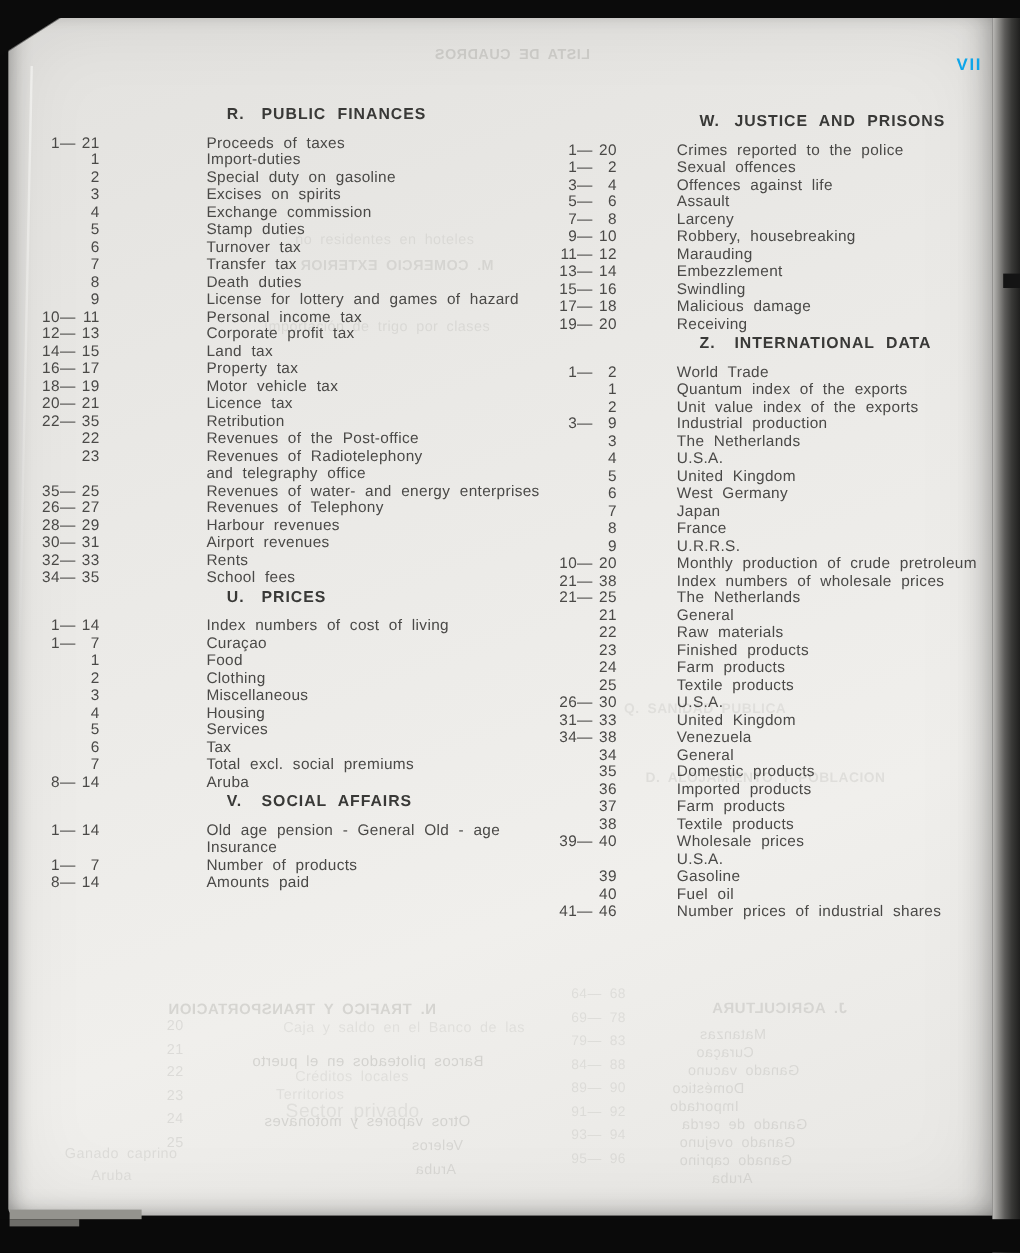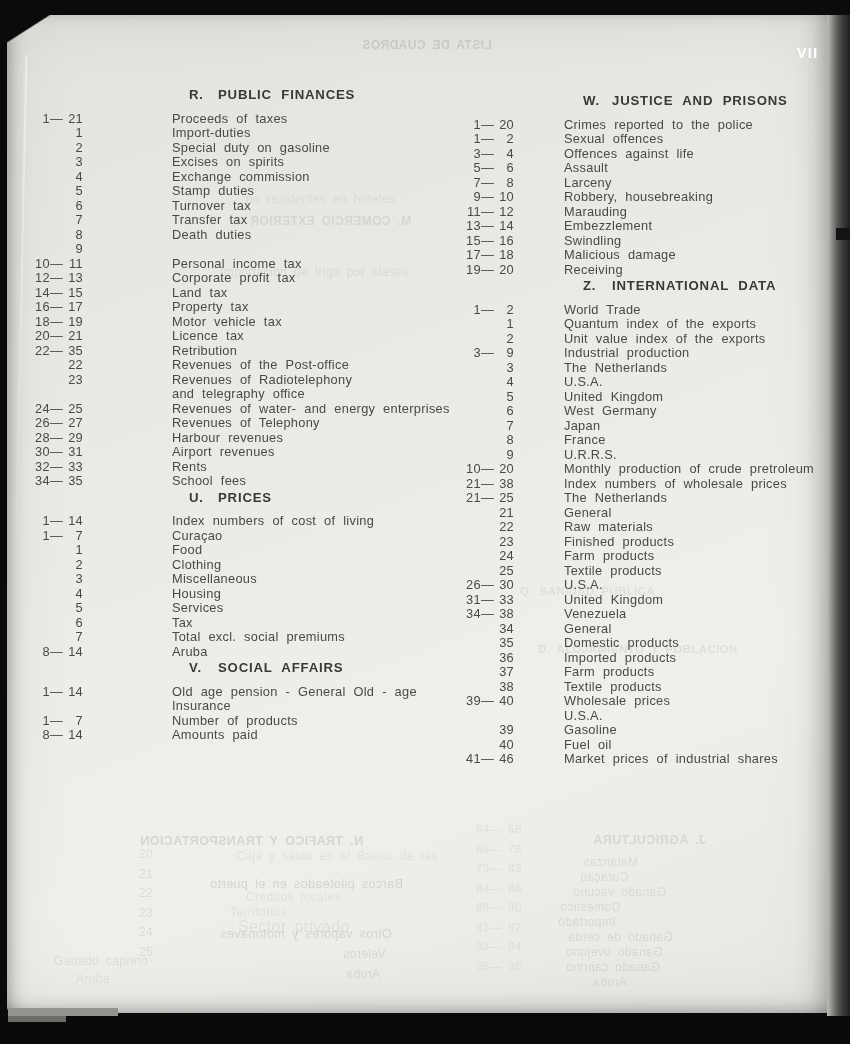--- a/index.html
+++ b/index.html
@@ -18,21 +18,21 @@
   .bottombar{position:absolute;left:0;bottom:0;width:850px;height:28px;background:#0a0a0a;}
   .corner{position:absolute;left:0;top:0;width:72px;height:46px;
           background:linear-gradient(to bottom right,#0b0b0b 50%,rgba(0,0,0,0) 52%);}
   .page-steps{position:absolute;left:8px;top:1008px;width:110px;height:8px;background:#94938e;}
   .page-steps2{position:absolute;left:8px;top:1016px;width:58px;height:6px;background:#6e6d69;}
   .notch{position:absolute;right:0;top:228px;width:14px;height:12px;background:#141414;}
   .crease{position:absolute;left:20px;top:55px;width:2px;height:520px;
           background:linear-gradient(to bottom,rgba(252,252,250,.55),rgba(252,252,250,0));
           transform:rotate(1.2deg);}
   .pagenum{position:absolute;left:797px;top:45px;font-weight:700;font-size:14px;
-           letter-spacing:1.5px;color:#ffffff;}
+           letter-spacing:1.5px;color:#0ea5e9;}
   .col{position:absolute;color:#4a4947;font-size:12.8px;line-height:14.5px;
        letter-spacing:.3px;word-spacing:4px;white-space:nowrap;}
   .col-left{left:33px;top:88px;}
   .col-right{left:462px;top:94px;}
   .row{display:flex;}
   .na{display:inline-block;width:30px;text-align:right;}
   .col-right .na{width:32px;}
   .nb{display:inline-block;width:20px;text-align:right;}
   .col-left  .lbl{margin-left:89px;text-align:right;}
   .col-right .lbl{margin-left:50px;}
@@ -103,20 +103,21 @@
           <span class="lbl">Transfer tax</span>
         </div>
         <div class="row">
           <span class="na"></span>
           <span class="nb">8</span>
           <span class="lbl">Death duties</span>
         </div>
         <div class="row">
           <span class="na"></span>
           <span class="nb">9</span>
+          <span class="lbl">License for lottery and games of hazard</span>
         </div>
         <div class="row">
           <span class="na">10—</span>
           <span class="nb">11</span>
           <span class="lbl">Personal income tax</span>
         </div>
         <div class="row">
           <span class="na">12—</span>
           <span class="nb">13</span>
           <span class="lbl">Corporate profit tax</span>
@@ -155,21 +156,21 @@
           <span class="na"></span>
           <span class="nb">23</span>
           <span class="lbl">Revenues of Radiotelephony</span>
         </div>
         <div class="row">
           <span class="na"></span>
           <span class="nb"></span>
           <span class="lbl">and telegraphy office</span>
         </div>
         <div class="row">
-          <span class="na">24—</span>
+          <span class="na">35—</span>
           <span class="nb">25</span>
           <span class="lbl">Revenues of water- and energy enterprises</span>
         </div>
         <div class="row">
           <span class="na">26—</span>
           <span class="nb">27</span>
           <span class="lbl">Revenues of Telephony</span>
         </div>
         <div class="row">
           <span class="na">28—</span>
@@ -481,21 +482,21 @@
           <span class="lbl">Gasoline</span>
         </div>
         <div class="row">
           <span class="na"></span>
           <span class="nb">40</span>
           <span class="lbl">Fuel oil</span>
         </div>
         <div class="row">
           <span class="na">41—</span>
           <span class="nb">46</span>
-          <span class="lbl">Market prices of industrial shares</span>
+          <span class="lbl">Number prices of industrial shares</span>
         </div>
       </div>
     </div>
 <div class="ghost" style="left: 362px; top: 36px; opacity: 0.17; font-size: 12px; font-weight: 700; transform: scaleX(-1);">LISTA DE CUADROS</div>
     <div class="ghost" style="left: 246px; top: 190px; opacity: 0.09; font-size: 12px;">no residentes en hoteles</div>
     <div class="ghost" style="left: 250px; top: 212px; opacity: 0.12; font-size: 12px; font-weight: 700; transform: scaleX(-1);">M. COMERCIO EXTERIOR</div>
     <div class="ghost" style="left: 220px; top: 263px; opacity: 0.1; font-size: 12px;">Importación de trigo por clases</div>
     <div class="ghost" style="left: 520px; top: 582px; opacity: 0.09; font-size: 11.5px; font-weight: 700;">Q. SANIDAD PUBLICA</div>
     <div class="ghost" style="left: 538px; top: 640px; opacity: 0.1; font-size: 11.5px; font-weight: 700;">D. ALOJAMIENTO Y POBLACION</div>
     <div class="ghost" style="left: 140px; top: 832px; opacity: 0.16; font-size: 12.5px; font-weight: 700; transform: scaleX(-1);">N. TRAFICO Y TRANSPORTACION</div>

